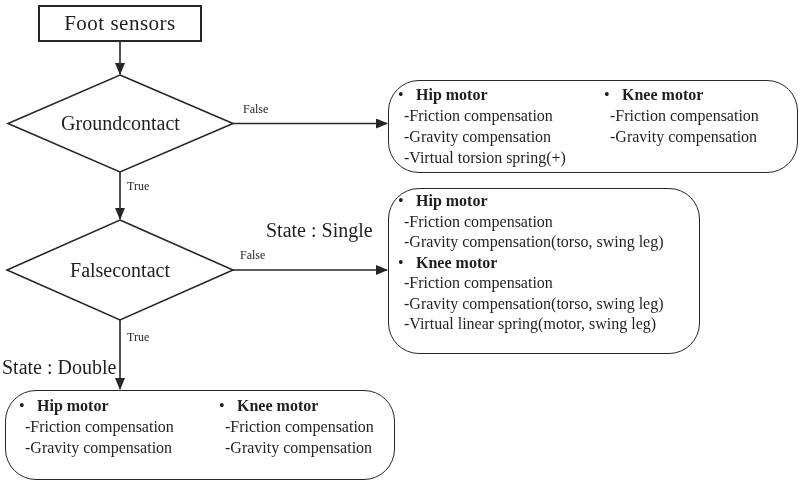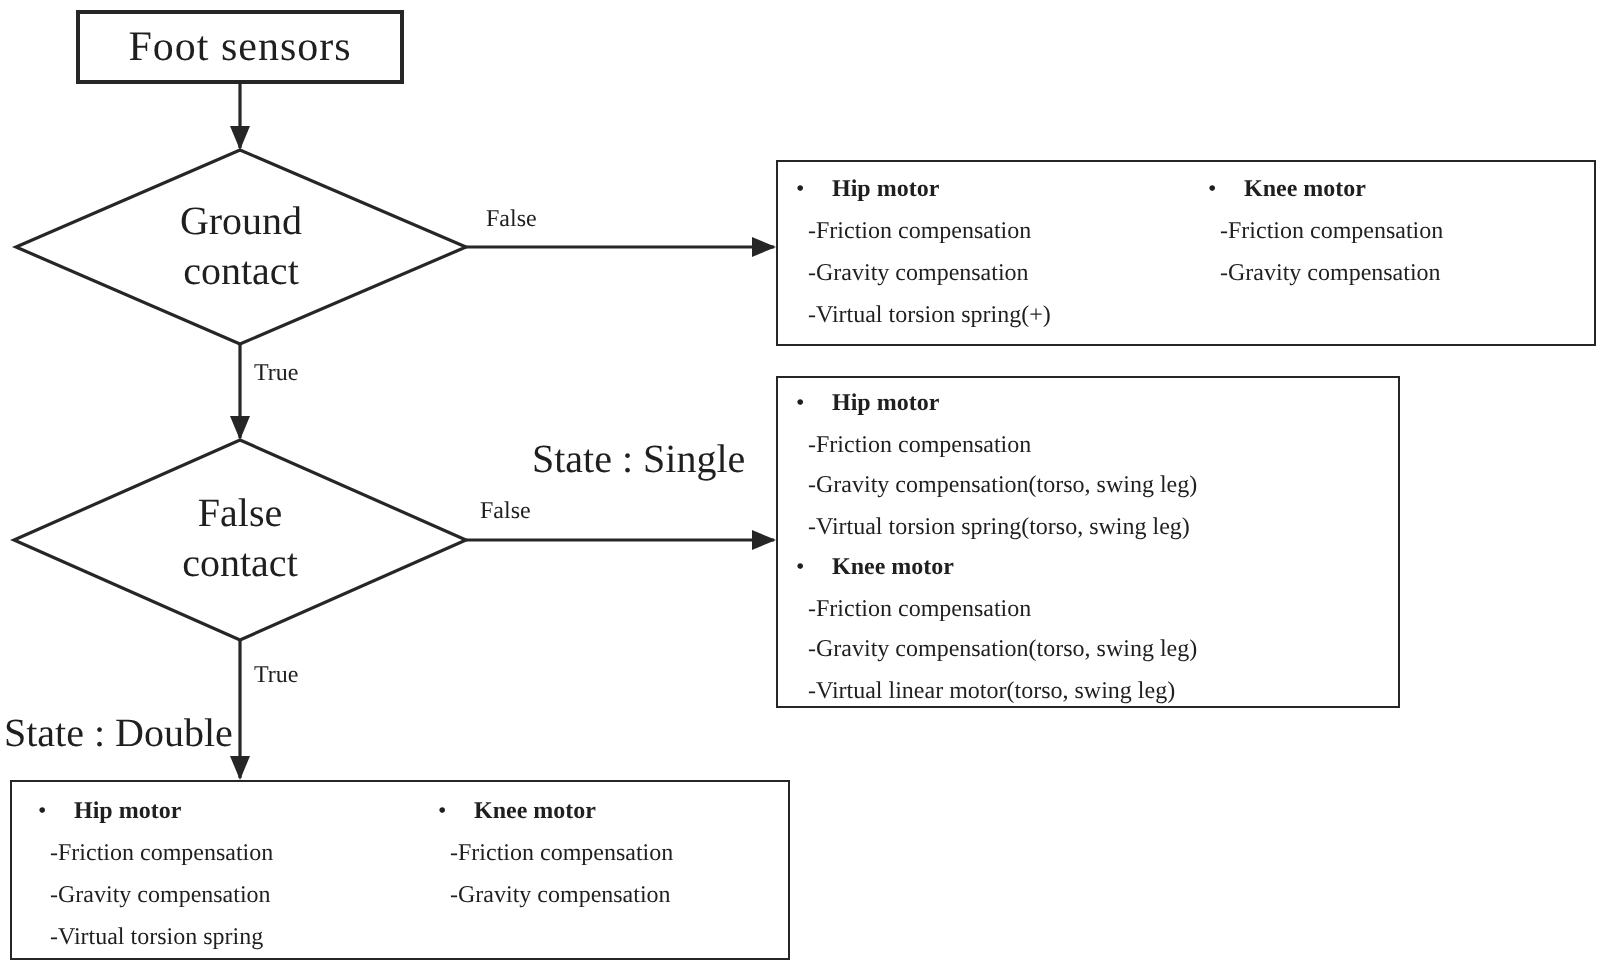--- a/index.html
+++ b/index.html
@@ -10,29 +10,29 @@
   .connectors{position:absolute;left:0;top:0;width:800px;height:486px;}
   .connectors line{stroke:#262626;stroke-width:1.6;}
   .connectors polygon.diamond{fill:#ffffff;stroke:#262626;stroke-width:1.6;}
   .box{position:absolute;box-sizing:border-box;border:1.6px solid #262626;background:#ffffff;}
   .start-box{
     left:38px;top:5px;width:164px;height:37px;border-width:2px;
     display:flex;align-items:center;justify-content:center;
     font-size:21px;letter-spacing:0.5px;
   }
   .diamond-label{
-    position:absolute;display:flex;flex-direction:column;
+    position:absolute;display:flex;flex-direction:row;
     align-items:center;justify-content:center;text-align:right;
     font-size:20px;line-height:25px;
   }
   .diamond-label.ground{left:8px;top:75px;width:225px;height:97px;}
   .diamond-label.double{left:7px;top:220px;width:226px;height:100px;}
   .edge-label{position:absolute;font-size:12px;line-height:20px;white-space:nowrap;}
   .state-label{position:absolute;font-size:20px;line-height:22px;white-space:nowrap;}
-  .state-box{font-size:12px;line-height:21px;}
+  .state-box{font-size:16px;line-height:21px;border-radius:31px;}
   .box-swing{left:388px;top:80px;width:410px;height:93px;padding-top:3px;}
   .box-single{left:388px;top:188px;width:312px;height:166px;padding-top:2px;line-height:20.5px;}
   .box-double{left:5px;top:390px;width:390px;height:90px;padding-top:4px;padding-left:4px;}
   .columns{display:flex;}
   .col1-swing{width:206px;}
   .col1-double{width:200px;}
   .motor-title{font-weight:bold;padding-left:9px;white-space:nowrap;}
   .motor-title .bullet{display:inline-block;width:18px;font-weight:normal;}
   .motor-item{padding-left:15px;white-space:nowrap;}
 </style>
@@ -92,37 +92,35 @@
         <div class="motor-item">-Gravity compensation</div>
       </div>
     </div>
   </div>
 
   <div class="box state-box box-single">
     <div>
       <div class="motor-title"><span class="bullet">•</span><span>Hip motor</span></div>
       <div class="motor-item">-Friction compensation</div>
       <div class="motor-item">-Gravity compensation(torso, swing leg)</div>
-      <div class="motor-item">-Virtual torsion spring(torso, swing leg)</div>
     </div>
     <div>
       <div class="motor-title"><span class="bullet">•</span><span>Knee motor</span></div>
       <div class="motor-item">-Friction compensation</div>
       <div class="motor-item">-Gravity compensation(torso, swing leg)</div>
-      <div class="motor-item">-Virtual linear motor(torso, swing leg)</div>
+      <div class="motor-item">-Virtual linear spring(motor, swing leg)</div>
     </div>
   </div>
 
   <div class="box state-box box-double">
     <div class="columns">
       <div class="col1-double">
         <div class="motor-title"><span class="bullet">•</span><span>Hip motor</span></div>
         <div class="motor-item">-Friction compensation</div>
         <div class="motor-item">-Gravity compensation</div>
-        <div class="motor-item">-Virtual torsion spring</div>
       </div>
       <div>
         <div class="motor-title"><span class="bullet">•</span><span>Knee motor</span></div>
         <div class="motor-item">-Friction compensation</div>
         <div class="motor-item">-Gravity compensation</div>
       </div>
     </div>
   </div>
 
 </div>

